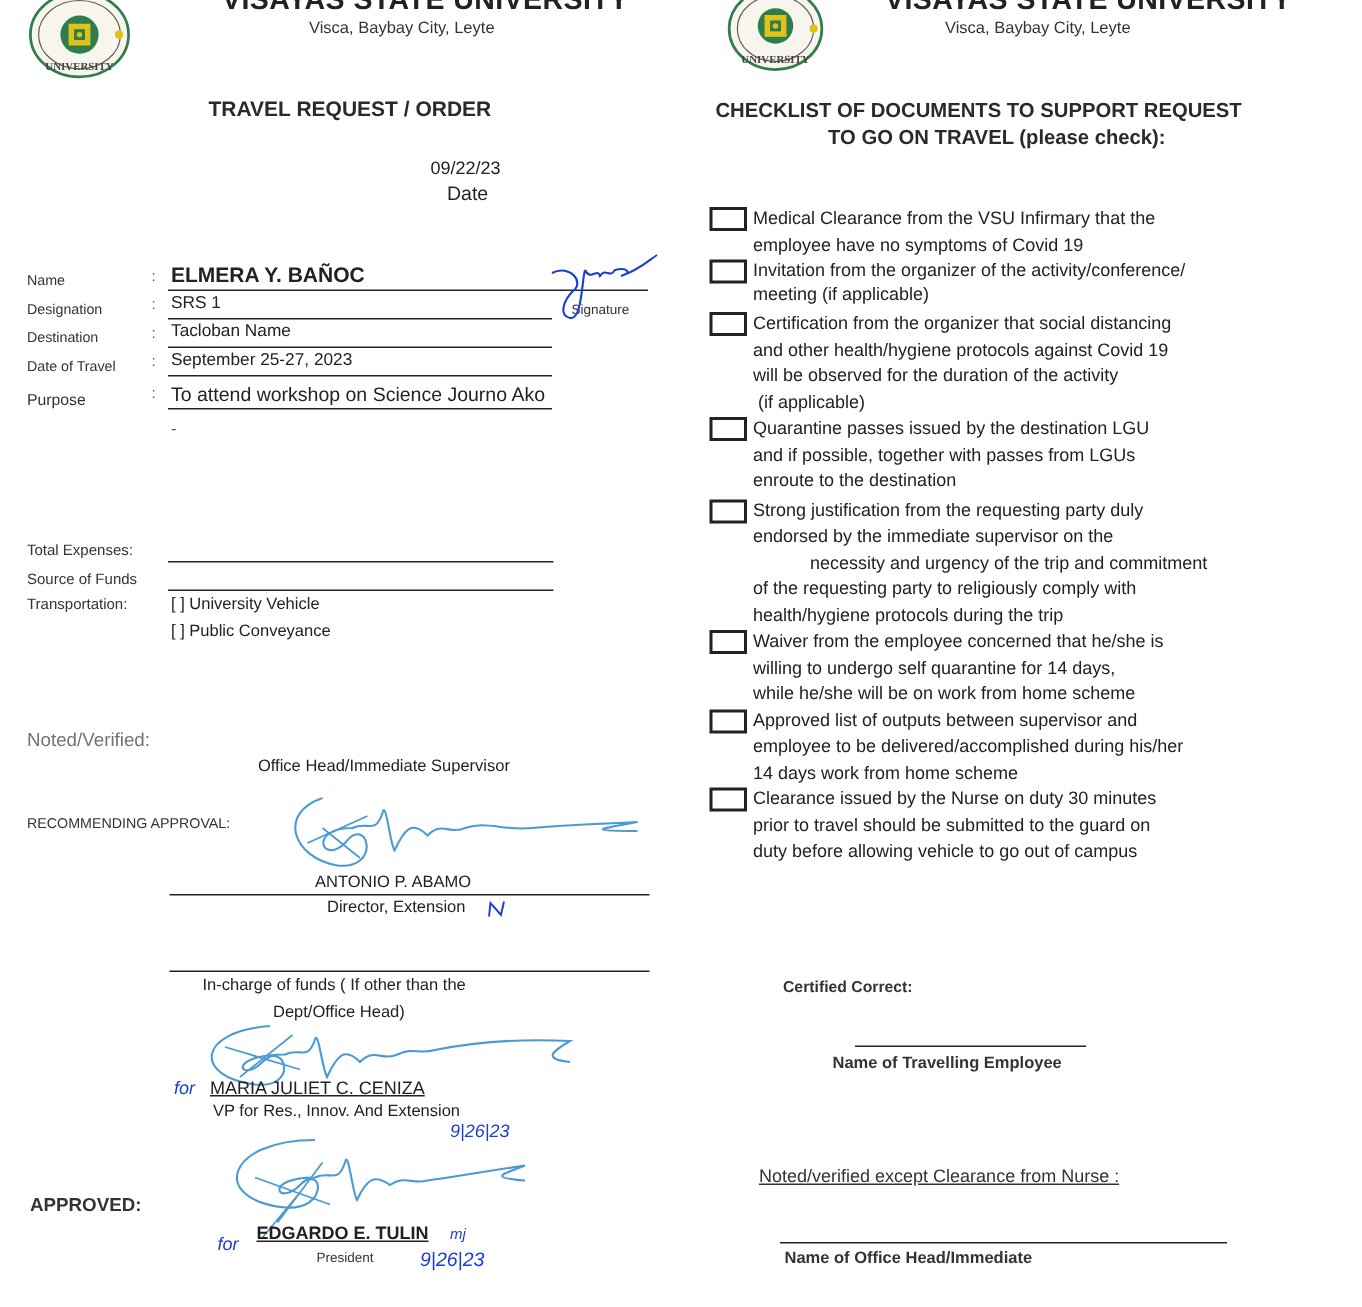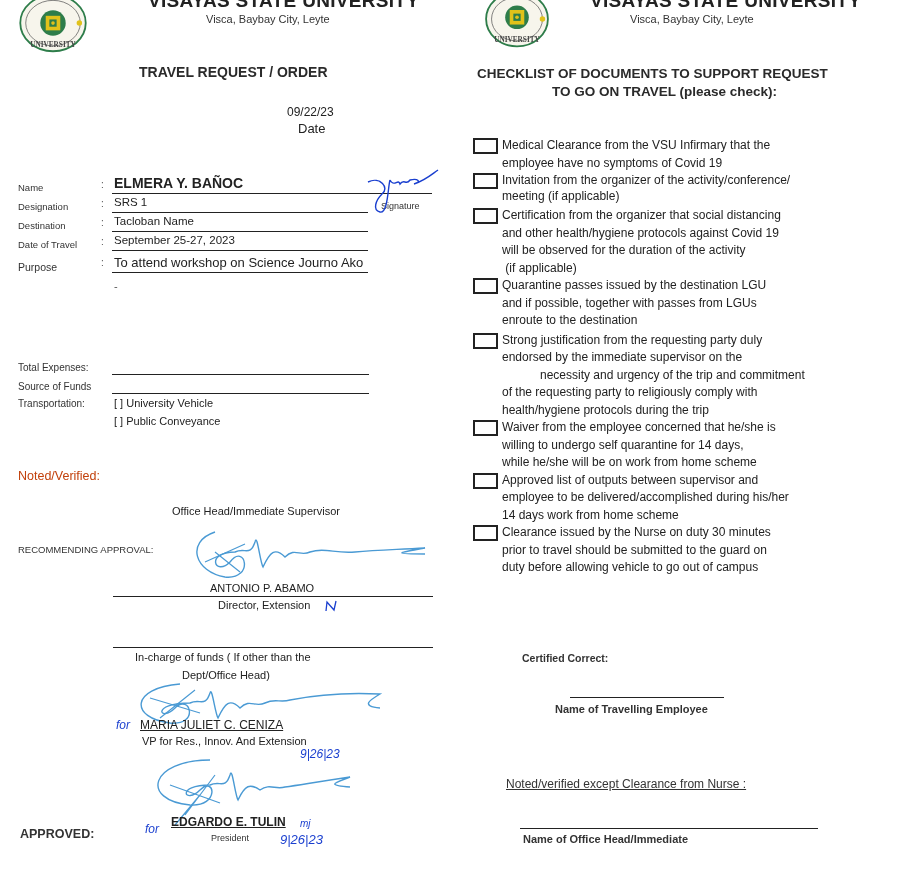--- a/index.html
+++ b/index.html
@@ -73,21 +73,21 @@
   </svg>
 
   <div class="abs lbl" style="left:18px;top:362px;font-size:10px;">Total Expenses:</div>
   <div class="abs line" style="left:112px;top:374px;width:257px;"></div>
   <div class="abs lbl" style="left:18px;top:381px;font-size:10px;">Source of Funds</div>
   <div class="abs line" style="left:112px;top:393px;width:257px;"></div>
   <div class="abs lbl" style="left:18px;top:398px;font-size:10px;">Transportation:</div>
   <div class="abs" style="left:114px;top:397px;font-size:11px;">[ ] University Vehicle</div>
   <div class="abs" style="left:114px;top:415px;font-size:11px;">[ ] Public Conveyance</div>
 
-  <div class="abs" style="left:18px;top:469px;font-size:12.5px;color:#c2410c;">Noted/Verified:</div>
+  <div class="abs" style="left:18px;top:486px;font-size:12.5px;color:#737373;">Noted/Verified:</div>
 
   <div class="abs" style="left:172px;top:505px;font-size:11px;">Office Head/Immediate Supervisor</div>
 
   <div class="abs" style="left:18px;top:544px;font-size:9.5px;color:#333;">RECOMMENDING APPROVAL:</div>
   <div class="abs" style="left:210px;top:582px;font-size:11px;">ANTONIO P. ABAMO</div>
   <div class="abs line" style="left:113px;top:596px;width:320px;"></div>
   <div class="abs" style="left:218px;top:599px;font-size:11px;">Director, Extension</div>
 
   <svg class="abs sig" style="left:185px;top:522px;" width="250" height="70" viewBox="0 0 250 70">
     <path d="M30 10 C0 20, 10 50, 40 55 C70 58, 60 20, 45 40 C30 55, 20 30, 50 30 C60 25, 65 35, 70 20 C72 10, 75 40, 78 45 C85 30, 90 25, 100 35 C110 25, 115 35, 125 30 C140 25, 150 32, 170 30 C190 28, 200 28, 240 26 C220 30, 200 32, 240 32" fill="none" stroke="#4a9ad4" stroke-width="1.4"></path>
@@ -103,21 +103,21 @@
 
   <svg class="abs sig" style="left:130px;top:678px;" width="260" height="60" viewBox="0 0 260 60">
     <path d="M50 6 C0 10, 0 40, 40 45 C70 48, 60 15, 45 30 C30 45, 20 25, 60 25 C70 20, 75 30, 80 15 C82 8, 85 35, 88 40 C95 25, 100 20, 110 30 C120 20, 125 30, 135 25 C145 20, 150 25, 160 22 C180 18, 210 14, 250 16 C240 22, 230 28, 250 30" fill="none" stroke="#4a9ad4" stroke-width="1.4"></path>
     <path d="M20 20 L70 35 M30 40 L65 12" fill="none" stroke="#4a9ad4" stroke-width="1.2"></path>
   </svg>
   <div class="abs" style="left:116px;top:718px;font-size:12px;color:#1a3fcf;font-style:italic;">for</div>
   <div class="abs" style="left:140px;top:718px;font-size:12px;text-decoration:underline;">MARIA JULIET C. CENIZA</div>
   <div class="abs" style="left:142px;top:735px;font-size:11px;">VP for Res., Innov. And Extension</div>
   <div class="abs" style="left:300px;top:747px;font-size:12px;color:#1a3fcf;font-style:italic;">9|26|23</div>
 
-  <div class="abs" style="left:20px;top:796px;font-size:12.5px;font-weight:bold;color:#333;margin-top:31px;">APPROVED:</div>
+  <div class="abs" style="left:20px;top:796px;font-size:12.5px;font-weight:bold;color:#333;">APPROVED:</div>
   <svg class="abs sig" style="left:140px;top:755px;" width="220" height="75" viewBox="0 0 220 75">
     <path d="M70 5 C10 5, 0 45, 50 50 C80 52, 75 20, 60 35 C45 50, 35 30, 70 30 C80 25, 85 35, 90 20 C92 10, 95 40, 98 45 C105 30, 110 28, 120 35 C130 28, 135 35, 145 32 C160 30, 170 28, 210 22 C195 28, 185 30, 210 32" fill="none" stroke="#4a9ad4" stroke-width="1.4"></path>
     <path d="M30 30 L80 48 M45 60 L75 20 M35 70 L60 40" fill="none" stroke="#4a9ad4" stroke-width="1.2"></path>
   </svg>
   <div class="abs" style="left:145px;top:822px;font-size:12px;color:#1a3fcf;font-style:italic;">for</div>
   <div class="abs" style="left:171px;top:815px;font-size:12px;font-weight:bold;text-decoration:underline;">EDGARDO E. TULIN</div>
   <div class="abs" style="left:211px;top:833px;font-size:9px;color:#333;">President</div>
   <div class="abs" style="left:300px;top:818px;font-size:10px;color:#1a3fcf;font-style:italic;">mj</div>
   <div class="abs" style="left:280px;top:832px;font-size:13px;color:#1a3fcf;font-style:italic;">9|26|23</div>
 </div>

